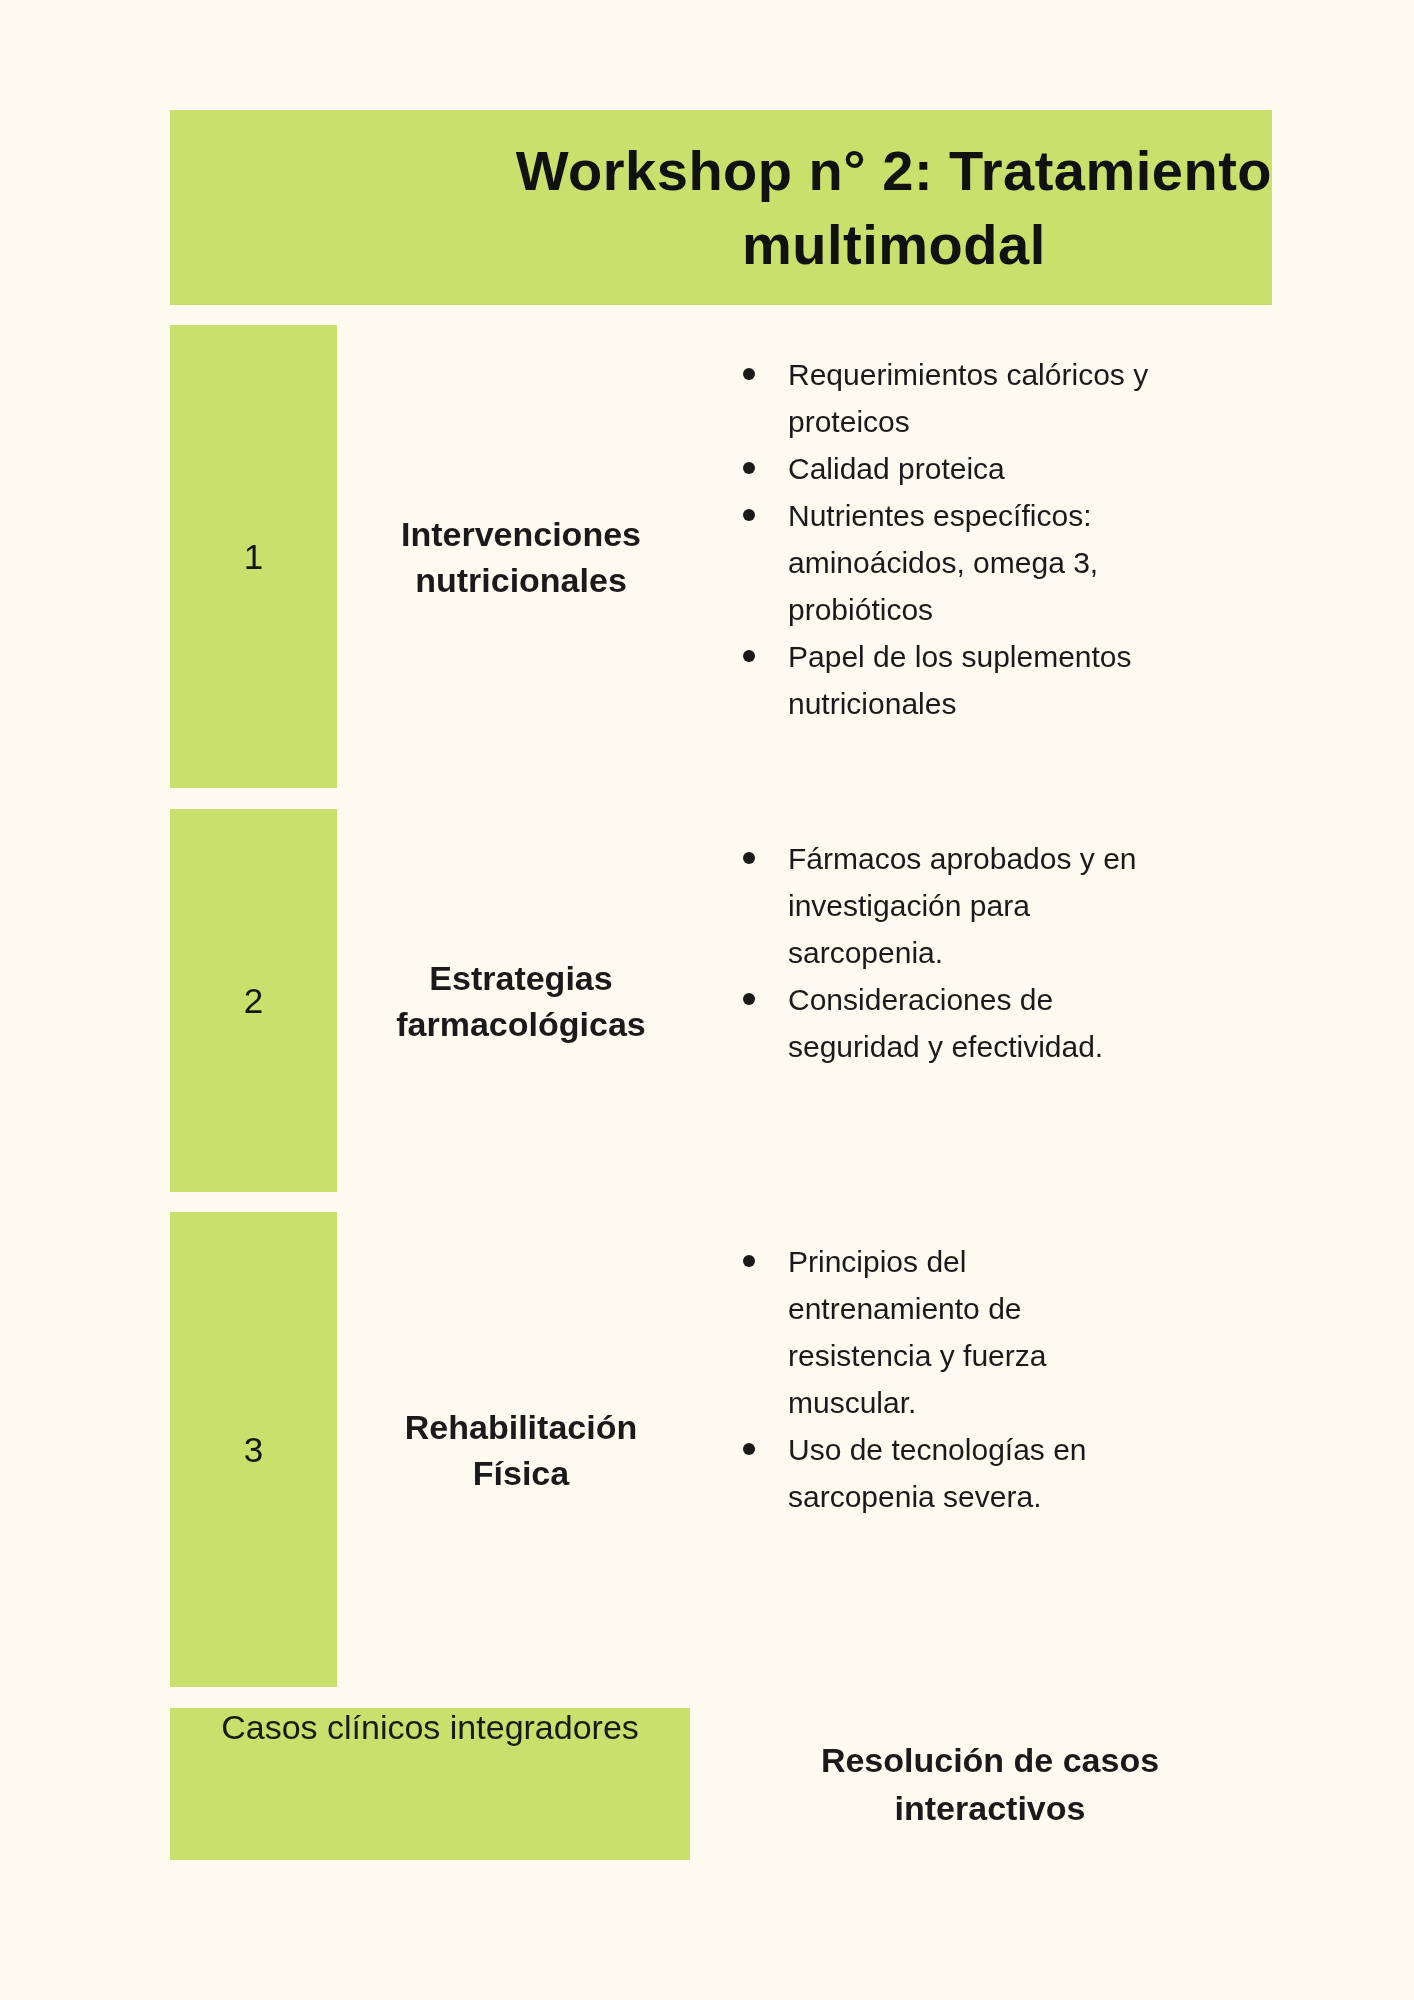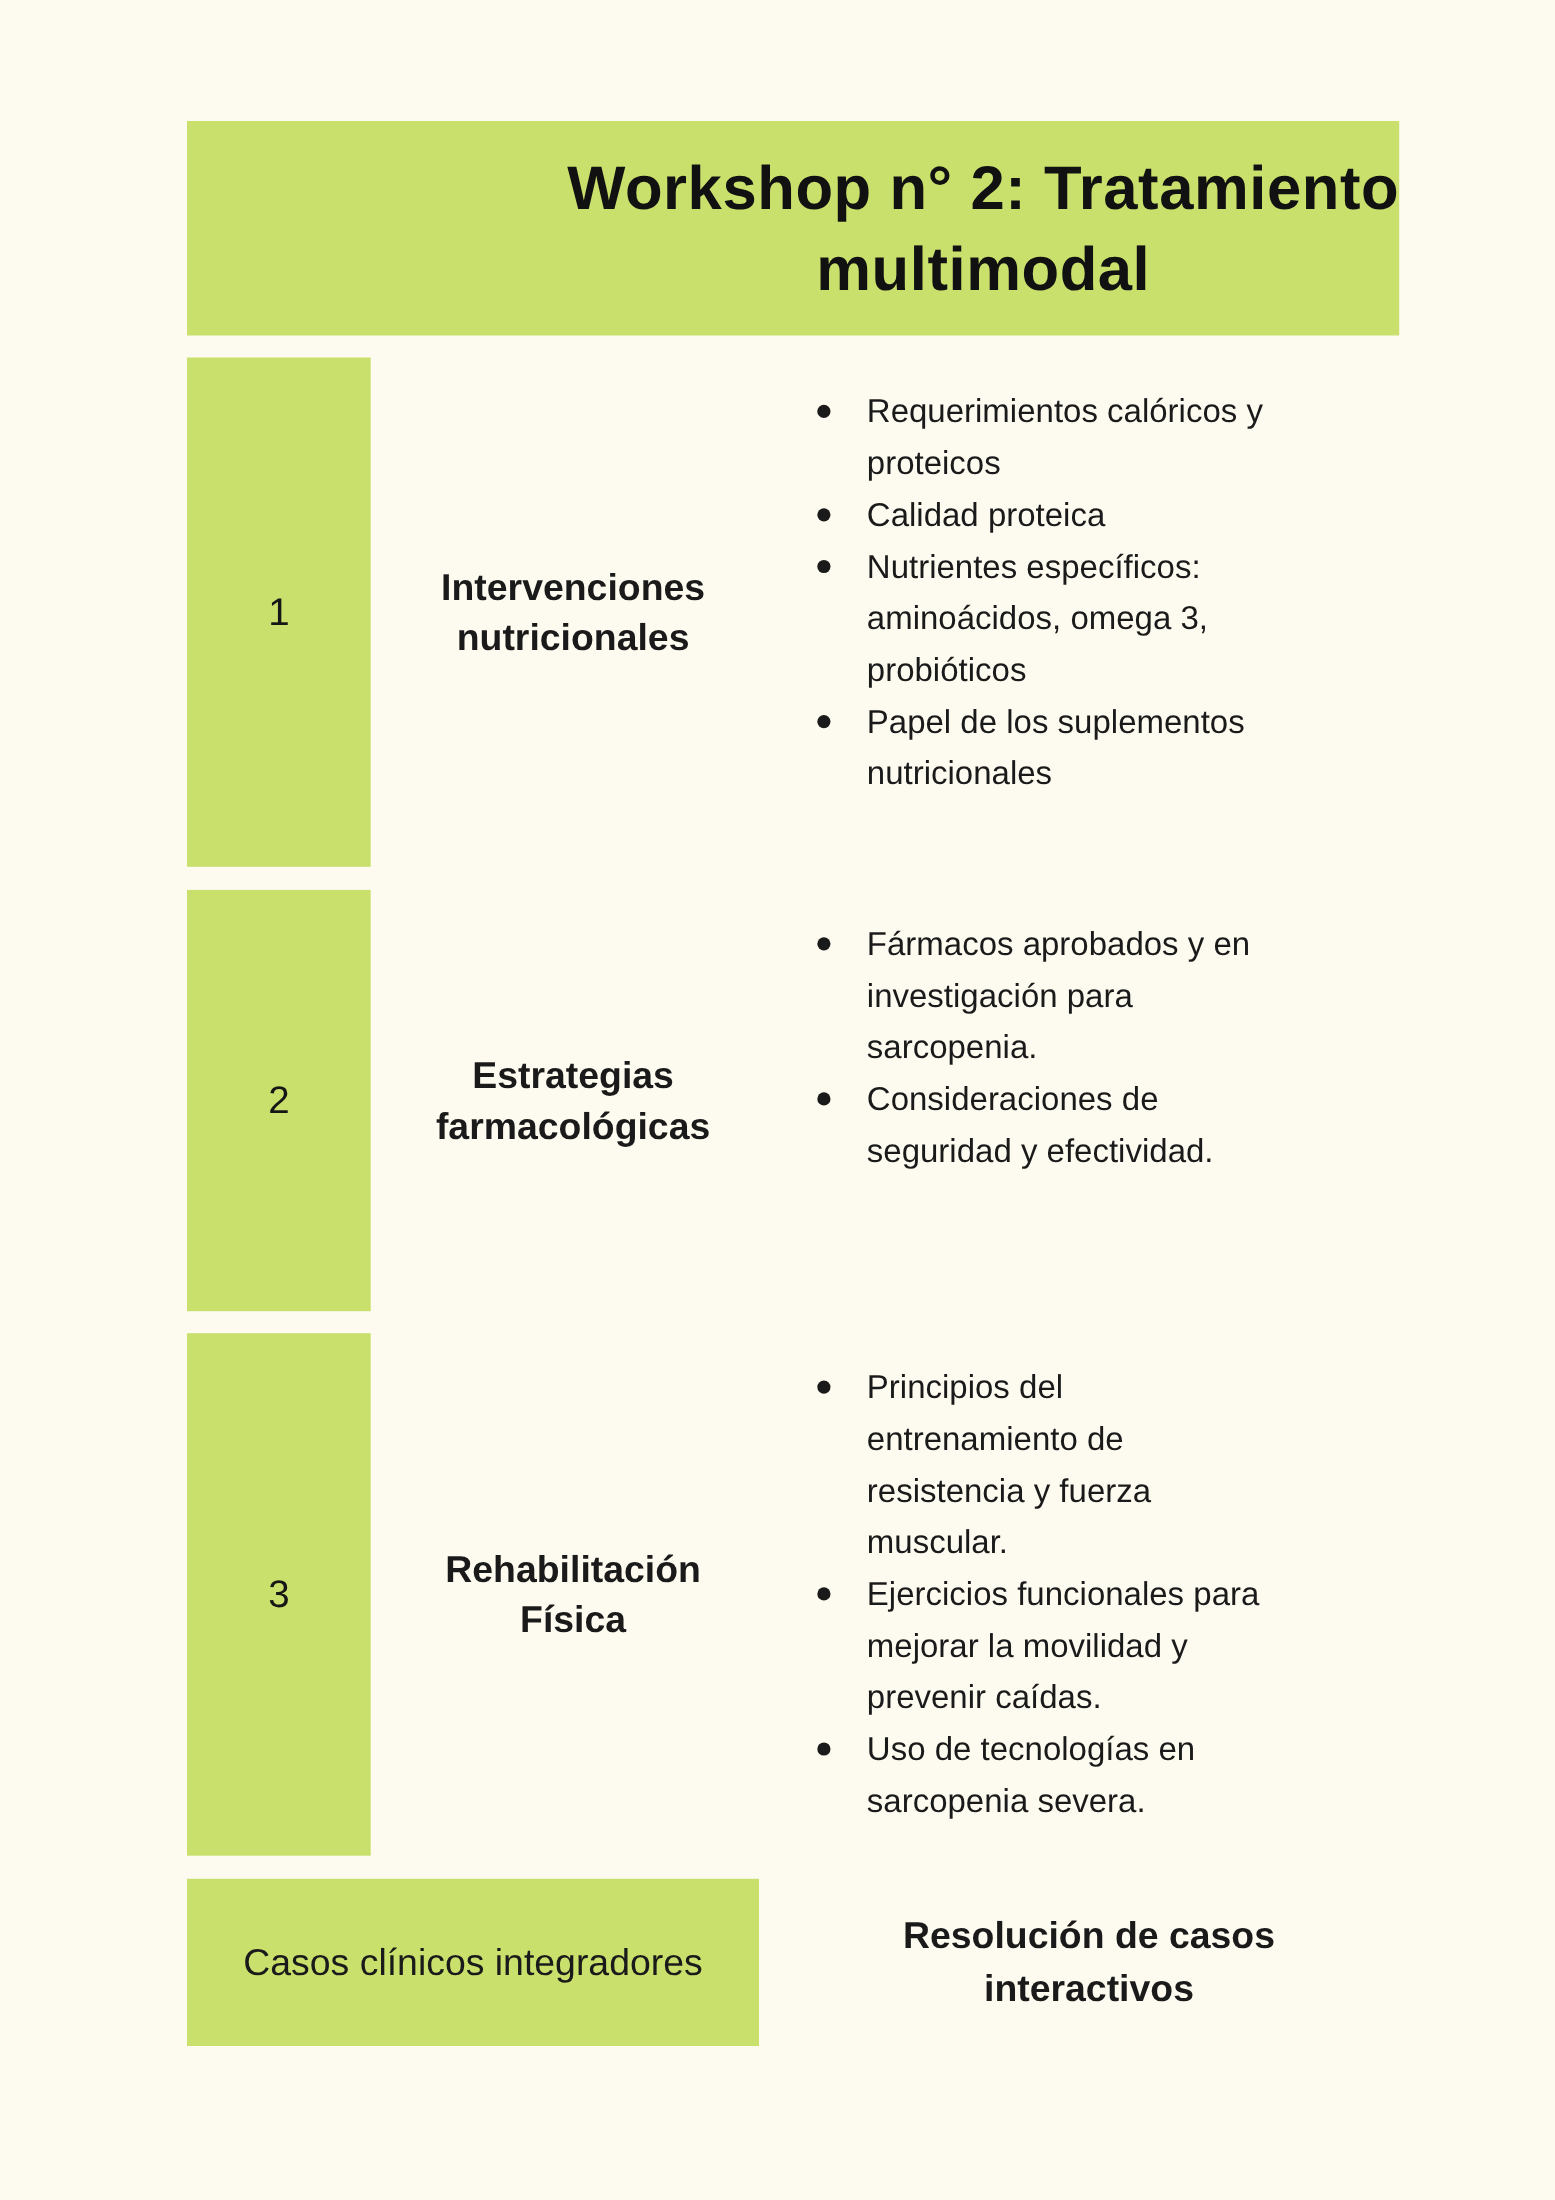--- a/index.html
+++ b/index.html
@@ -61,21 +61,21 @@
   }
   ul.bullets li::before{
     content:"";
     position:absolute;left:3px;top:17px;
     width:12px;height:12px;border-radius:50%;
     background:var(--ink);
   }
   .footer-box{
     position:absolute;left:170px;top:1708px;width:520px;height:152px;
     background:var(--accent);
-    display:flex;align-items:center;justify-content:center;
+    display:flex;align-items:flex-start;justify-content:center;
     text-align:center;
     font-size:34px;font-weight:400;
   }
   .footer-note{
     position:absolute;left:700px;top:1708px;width:580px;height:152px;
     display:flex;align-items:center;justify-content:center;
     text-align:center;
     font-size:34px;line-height:48px;font-weight:700;
     white-space:pre-line;
   }
@@ -132,23 +132,20 @@
       <span class="num">3</span>
     </div>
     <div class="row-label">Rehabilitación
 Física</div>
     <div class="bullets-wrap">
       <ul class="bullets">
         <li>Principios del
 entrenamiento de
 resistencia y fuerza
 muscular.</li>
-        <li>Ejercicios funcionales para
-mejorar la movilidad y
-prevenir caídas.</li>
         <li>Uso de tecnologías en
 sarcopenia severa.</li>
       </ul>
     </div>
   </section>
 
   <div class="footer-box">
     <span>Casos clínicos integradores</span>
   </div>
   <div class="footer-note">Resolución de casos

